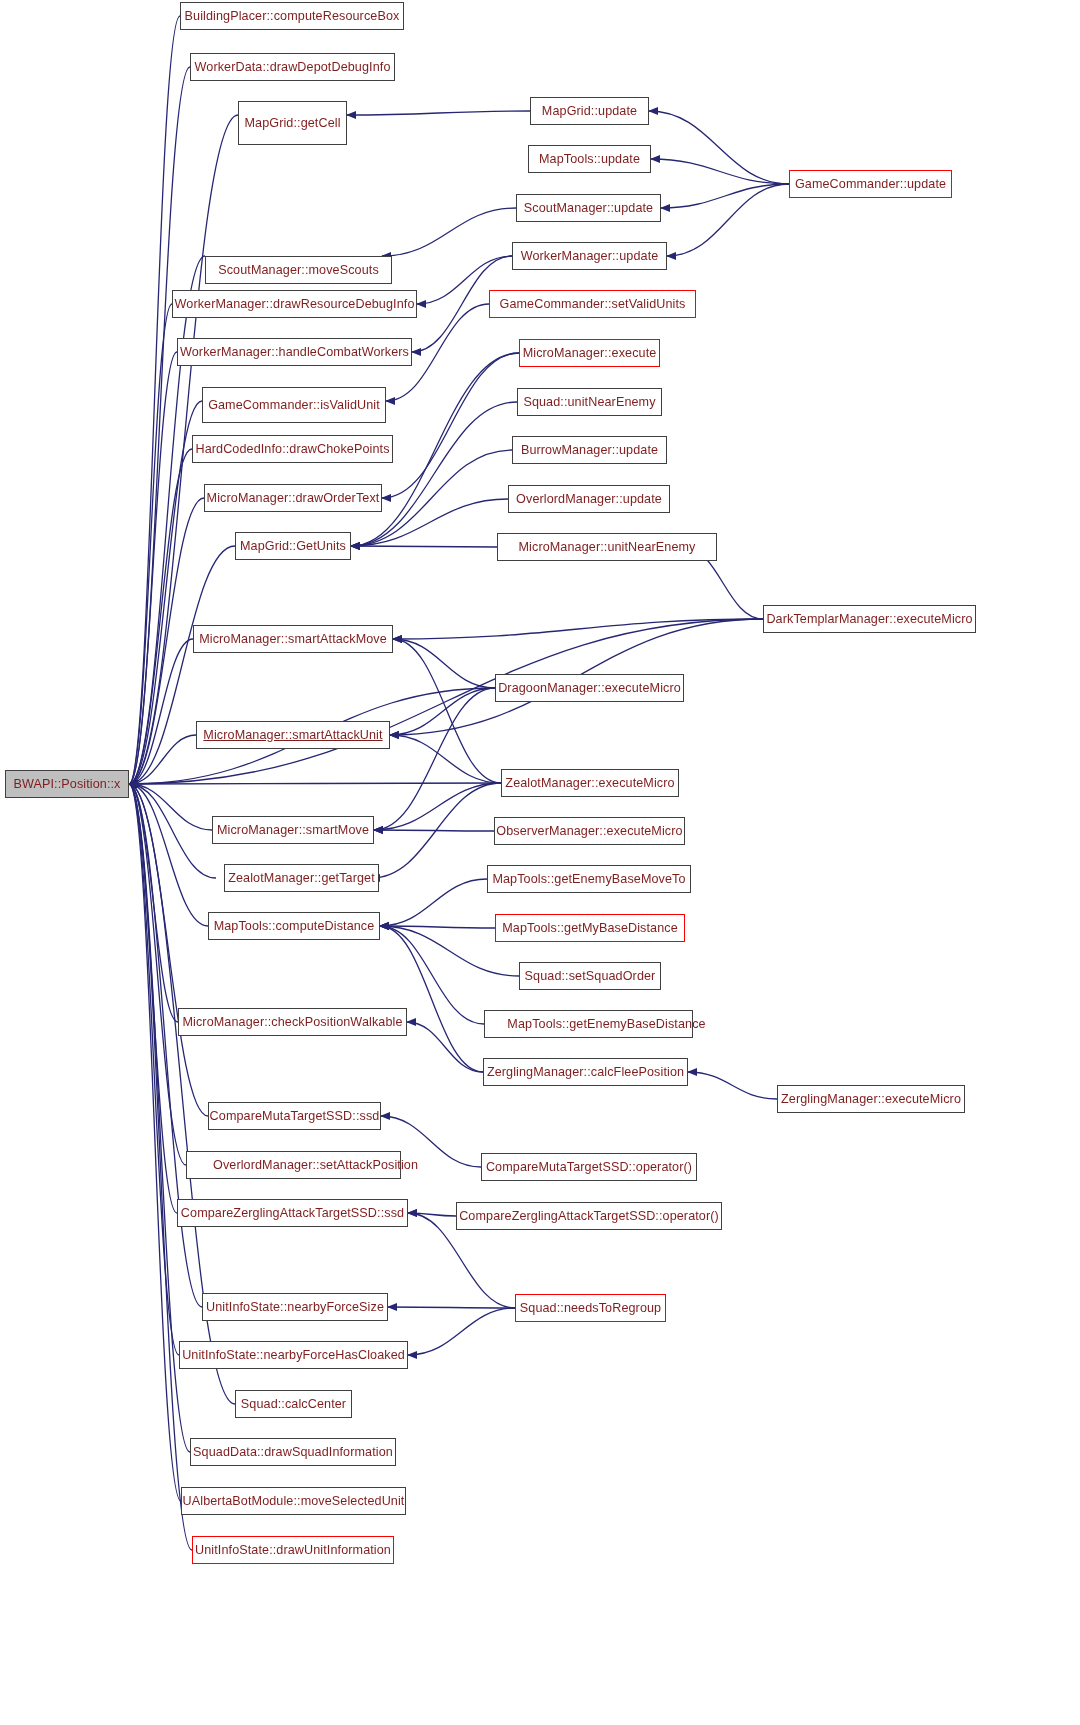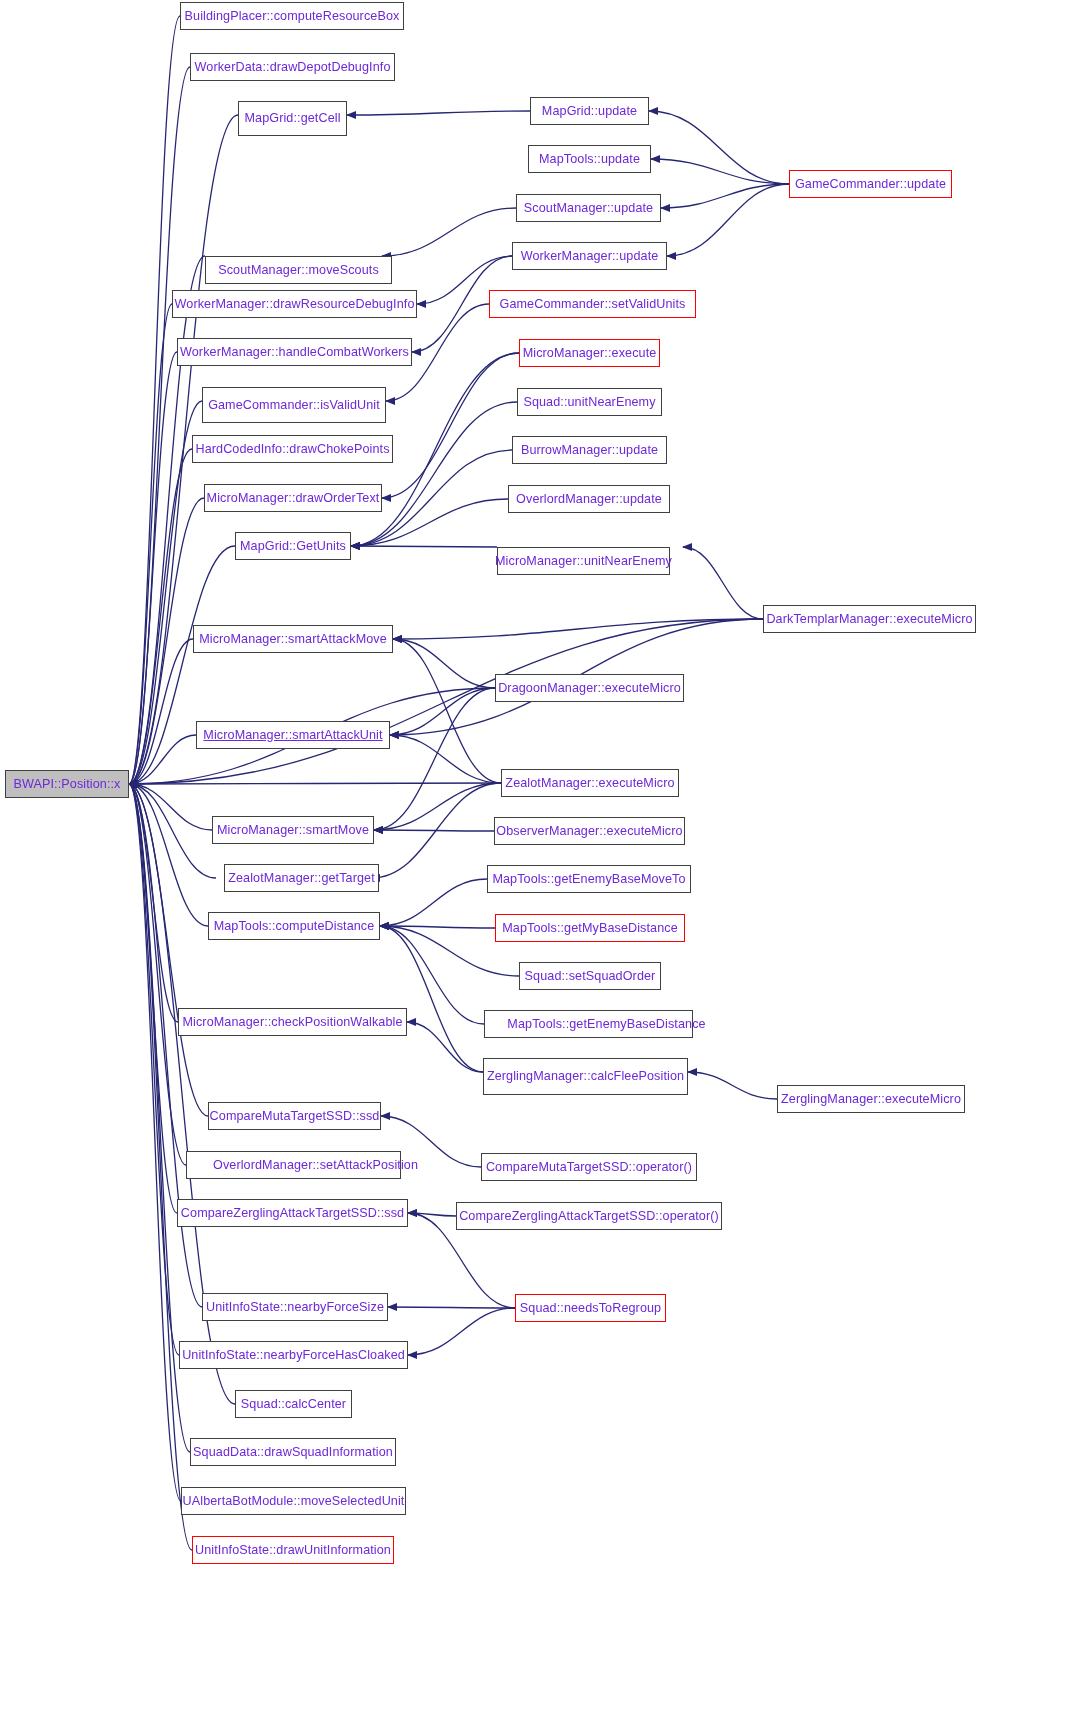--- a/index.html
+++ b/index.html
@@ -5,21 +5,21 @@
   html,body{margin:0;padding:0;background:#ffffff;}
   body{font-family:"Liberation Sans","DejaVu Sans",sans-serif;}
   #graph{position:relative;width:1080px;height:1725px;background:#ffffff;overflow:hidden;}
   #edges{position:absolute;left:0;top:0;width:1080px;height:1725px;pointer-events:none;}
   .node{
     position:absolute;
     box-sizing:border-box;
     display:flex;align-items:center;justify-content:center;
     border:1px solid #404040;
     background:#ffffff;
-    color:#6d28d9;
+    color:#7f1d1d;
     font-size:12.6px;
     line-height:1;
     white-space:nowrap;
     letter-spacing:0.1px;
   }
   .node.red{border-color:#ff0000;}
   .node.root{background:#bfbfbf;border-color:#404040;}
   .node .lbl{display:block;padding:0 6px;}
 </style>
 </head>
@@ -104,21 +104,21 @@
   <div id="nodes">
       <div class="node root" style="left: 5px; top: 770px; width: 124px; height: 28px;">
         <span class="lbl">BWAPI::Position::x</span>
       </div>
       <div class="node" style="left: 180px; top: 2px; width: 224px; height: 28px;">
         <span class="lbl">BuildingPlacer::computeResourceBox</span>
       </div>
       <div class="node" style="left: 190px; top: 53px; width: 205px; height: 28px;">
         <span class="lbl">WorkerData::drawDepotDebugInfo</span>
       </div>
-      <div class="node" style="left: 238px; top: 101px; width: 109px; height: 35px;">
+      <div class="node" style="left: 238px; top: 101px; width: 109px; height: 44px;">
         <span class="lbl">MapGrid::getCell</span>
       </div>
       <div class="node" style="left: 205px; top: 242px; width: 187px; height: 28px; margin-top: 14px;">
         <span class="lbl">ScoutManager::moveScouts</span>
       </div>
       <div class="node" style="left: 172px; top: 290px; width: 245px; height: 28px;">
         <span class="lbl">WorkerManager::drawResourceDebugInfo</span>
       </div>
       <div class="node" style="left: 177px; top: 338px; width: 235px; height: 28px;">
         <span class="lbl">WorkerManager::handleCombatWorkers</span>
@@ -200,21 +200,21 @@
       </div>
       <div class="node" style="left: 517px; top: 388px; width: 145px; height: 28px;">
         <span class="lbl">Squad::unitNearEnemy</span>
       </div>
       <div class="node" style="left: 512px; top: 436px; width: 155px; height: 28px;">
         <span class="lbl">BurrowManager::update</span>
       </div>
       <div class="node" style="left: 508px; top: 485px; width: 162px; height: 28px;">
         <span class="lbl">OverlordManager::update</span>
       </div>
-      <div class="node" style="left: 497px; top: 547px; width: 173px; height: 28px;">
+      <div class="node" style="left: 497px; top: 533px; width: 220px; height: 28px;">
         <span class="lbl">MicroManager::unitNearEnemy</span>
       </div>
       <div class="node" style="left: 495px; top: 674px; width: 189px; height: 28px;">
         <span class="lbl">DragoonManager::executeMicro</span>
       </div>
       <div class="node" style="left: 501px; top: 769px; width: 178px; height: 28px;">
         <span class="lbl">ZealotManager::executeMicro</span>
       </div>
       <div class="node" style="left: 494px; top: 817px; width: 191px; height: 28px;">
         <span class="lbl">ObserverManager::executeMicro</span>
@@ -224,21 +224,21 @@
       </div>
       <div class="node red" style="left: 495px; top: 914px; width: 190px; height: 28px;">
         <span class="lbl">MapTools::getMyBaseDistance</span>
       </div>
       <div class="node" style="left: 519px; top: 962px; width: 142px; height: 28px;">
         <span class="lbl">Squad::setSquadOrder</span>
       </div>
       <div class="node" style="left: 484px; top: 1010px; width: 209px; height: 28px; padding-left: 36px;">
         <span class="lbl">MapTools::getEnemyBaseDistance</span>
       </div>
-      <div class="node" style="left: 483px; top: 1058px; width: 205px; height: 37px;">
+      <div class="node" style="left: 483px; top: 1058px; width: 205px; height: 28px;">
         <span class="lbl">ZerglingManager::calcFleePosition</span>
       </div>
       <div class="node" style="left: 481px; top: 1153px; width: 216px; height: 28px;">
         <span class="lbl">CompareMutaTargetSSD::operator()</span>
       </div>
       <div class="node" style="left: 456px; top: 1202px; width: 266px; height: 28px;">
         <span class="lbl">CompareZerglingAttackTargetSSD::operator()</span>
       </div>
       <div class="node red" style="left: 515px; top: 1294px; width: 151px; height: 28px;">
         <span class="lbl">Squad::needsToRegroup</span>

